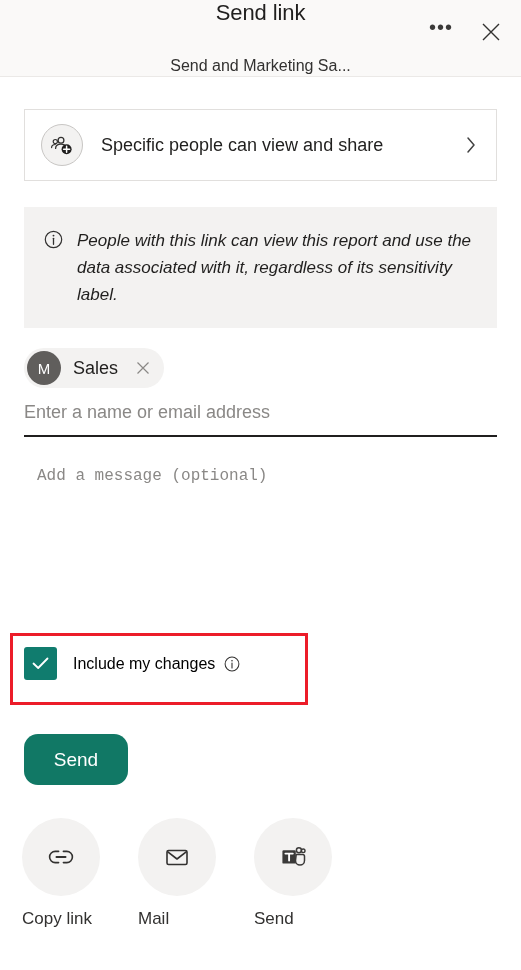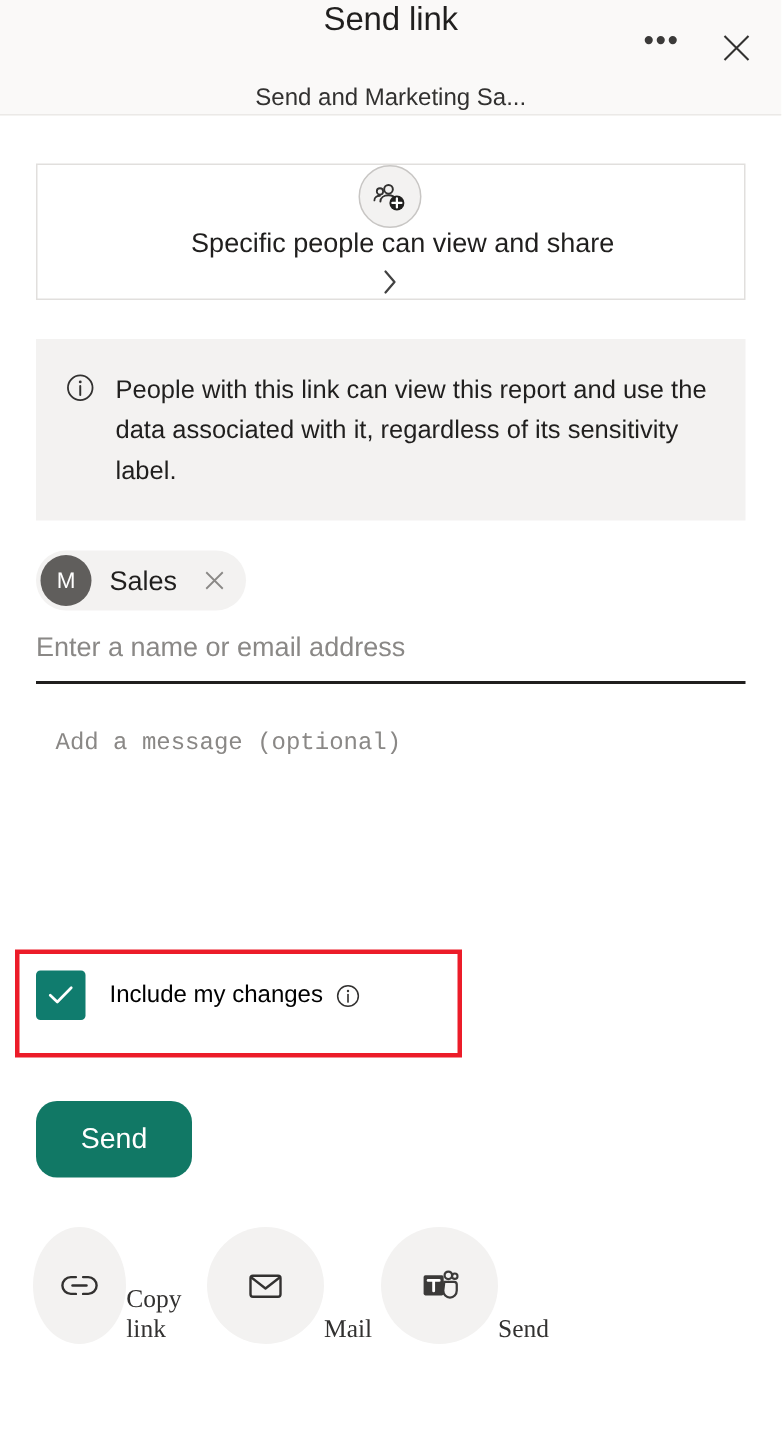--- a/index.html
+++ b/index.html
@@ -67,29 +67,28 @@
     line-height: 10px;
     letter-spacing: 1px;
     color: #3b3a39;
     position: relative;
     top: -5px;
   }
 
   
   .perm-row {
     margin: 32px 24px 0 24px;
-    height: 91px;
+    height: 72px;
     border: 1px solid #e1dfdd;
     box-sizing: border-box;
     display: flex;
     align-items: center;
     padding: 0 18px 0 16px;
     cursor: pointer;
     background: #ffffff;
-    flex-direction: column;
   }
   .perm-icon-circle {
     width: 42px;
     height: 42px;
     border-radius: 50%;
     background: #f3f2f1;
     border: 1px solid #c8c6c4;
     box-sizing: border-box;
     display: flex;
     align-items: center;
@@ -110,20 +109,21 @@
   }
 
   
   .info-banner {
     margin: 26px 24px 0 24px;
     background: #f3f2f1;
     padding: 20px 22px 20px 20px;
     display: flex;
     align-items: flex-start;
     box-sizing: border-box;
+    font-style: italic;
   }
   .info-icon {
     flex: 0 0 auto;
     margin-top: 3px;
     color: #323130;
   }
   .info-text {
     margin-left: 14px;
     font-size: 17px;
     line-height: 27px;
@@ -277,24 +277,23 @@
     top: 818px;
     width: 521px;
     display: flex;
     justify-content: flex-start;
     padding-left: 22px;
     box-sizing: border-box;
   }
   .share-item {
     width: 116px;
     display: flex;
-    flex-direction: row;
-    align-items: flex-end;
-    cursor: pointer;
-    font-family: Liberation Serif, serif;
+    flex-direction: column;
+    align-items: flex-start;
+    cursor: pointer;
   }
   .share-circle {
     width: 78px;
     height: 78px;
     border-radius: 50%;
     background: #f3f2f1;
     display: flex;
     align-items: center;
     justify-content: center;
   }

